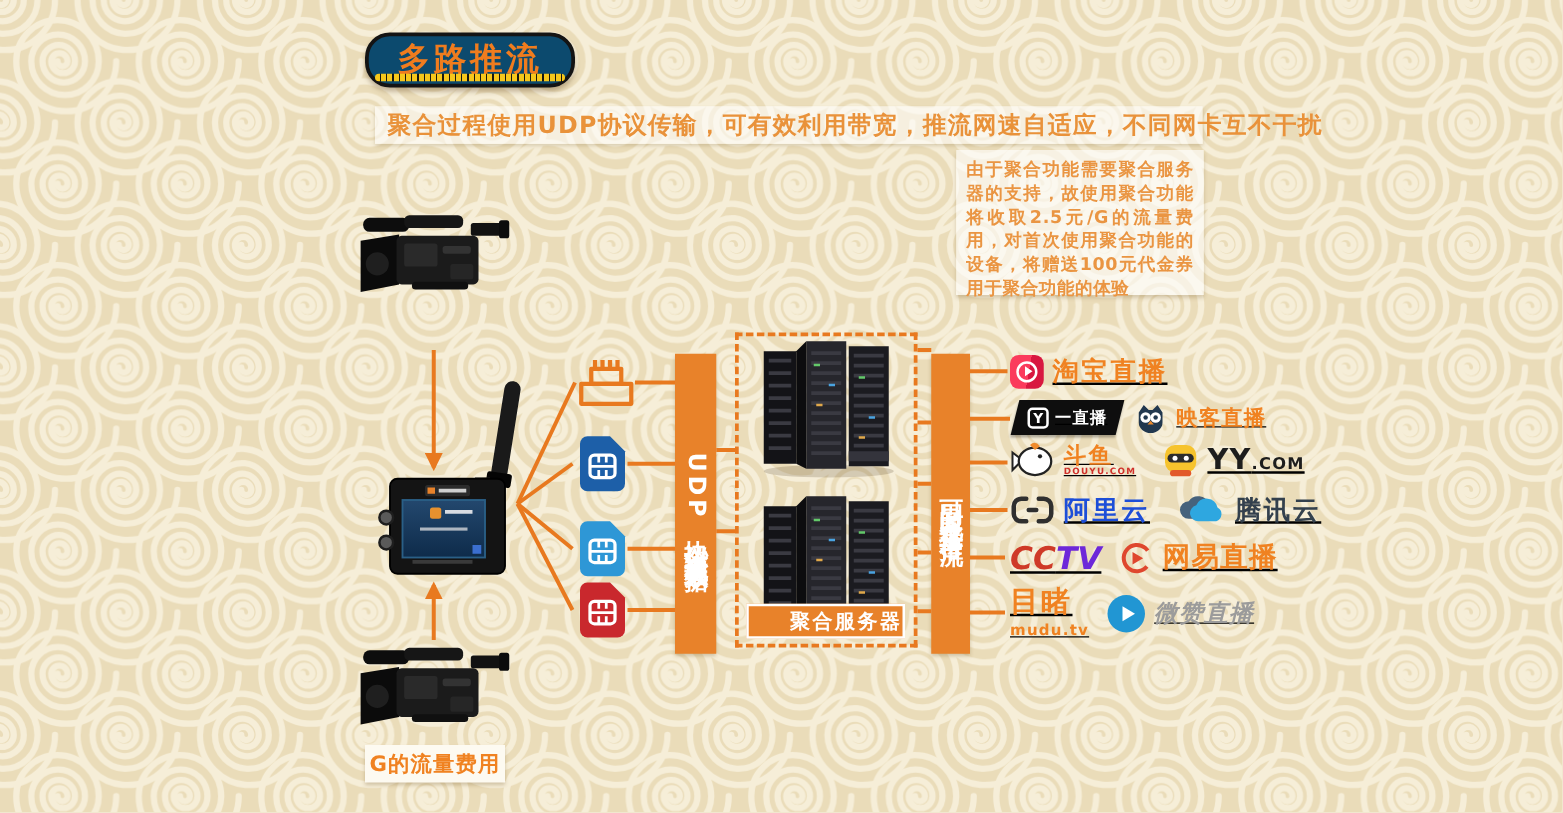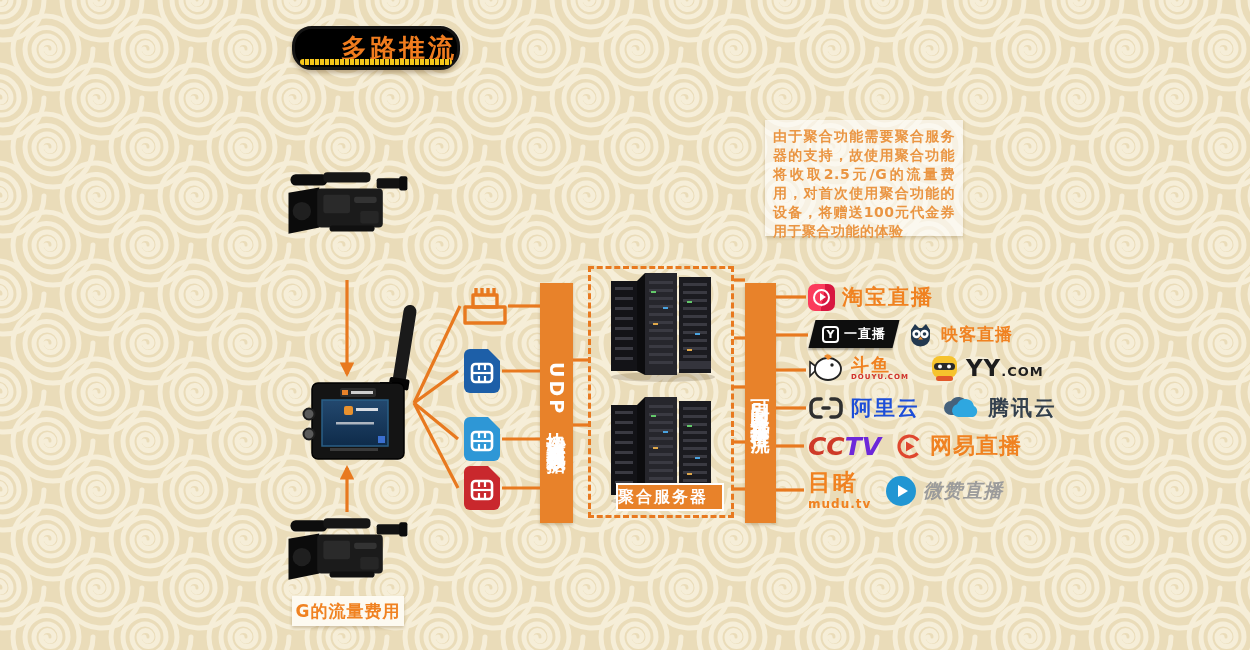--- a/index.html
+++ b/index.html
@@ -3,22 +3,22 @@
 <meta charset="utf-8">
 <style>
   html,body{margin:0;padding:0;}
   body{font-family:"DejaVu Sans","Liberation Sans",sans-serif;}
   .stage{position:relative;width:1250px;height:650px;overflow:hidden;background:#eadcb9;}
   .bgsvg{position:absolute;left:0;top:0;z-index:0;}
   .layer{position:absolute;left:0;top:0;width:1250px;height:650px;z-index:1;}
   .abs{position:absolute;}
 
   
-  .title-pill{left:292px;top:26px;width:162px;height:38px;background:#000000;border:3px solid #141414;
-    border-radius:20px;display:flex;align-items:center;justify-content:flex-end;
+  .title-pill{left:292px;top:26px;width:162px;height:38px;background:#0c4a6e;border:3px solid #141414;
+    border-radius:20px;display:flex;align-items:center;justify-content:center;
     box-shadow:0 3px 4px rgba(90,60,20,.35);}
   .title-pill .txt{color:#f07c1e;font-size:26px;font-weight:bold;letter-spacing:3px;line-height:1;}
   .title-pill .hatch{position:absolute;left:5px;right:5px;bottom:2px;height:6px;border-radius:4px;
     background:repeating-linear-gradient(90deg,#f6c71b 0 4px,#17170f 4px 5px);}
 
   
   .banner{left:300px;top:85px;width:662px;height:30px;background:rgba(255,255,255,.55);
     box-shadow:0 2px 3px rgba(120,90,40,.25);display:flex;align-items:center;padding-left:10px;box-sizing:border-box;}
   .banner .txt{color:#e9923a;font-size:19px;font-weight:bold;letter-spacing:1px;white-space:nowrap;}
   .note{left:765px;top:120px;width:198px;height:116px;background:rgba(255,255,255,.6);
@@ -32,25 +32,25 @@
   .lbl-sdi{left:292px;top:596px;width:112px;height:30px;}
 
   
   .vbar{background:#e8822a;color:#fff;font-weight:bold;writing-mode:vertical-rl;text-orientation:mixed;
     letter-spacing:3px;box-shadow:0 2px 3px rgba(120,90,40,.3);text-align:center;}
   .vbar-udp{left:540px;top:283px;width:33px;height:240px;font-size:19px;line-height:33px;}
   .vbar-push{left:745px;top:283px;width:31px;height:240px;font-size:19px;line-height:31px;}
 
   
   .server-box{left:588px;top:266px;width:146px;height:252px;border:3px dashed #e8791f;box-sizing:border-box;}
-  .server-label{position:absolute;left:25px;right:7px;bottom:4px;height:24px;background:#e8822a;border:2px solid #fff;
-    color:#fff;font-weight:bold;font-size:16px;display:flex;align-items:center;justify-content:flex-start;letter-spacing:2px;}
-
-  
-  .prow{position:absolute;display:flex;align-items:center;gap:7px;z-index:2;}
+  .server-label{position:absolute;left:6px;right:7px;bottom:4px;height:24px;background:#e8822a;border:2px solid #fff;
+    color:#fff;font-weight:bold;font-size:16px;display:flex;align-items:center;justify-content:flex-end;letter-spacing:2px;}
+
+  
+  .prow{position:absolute;display:flex;align-items:center;gap:7px;z-index:2;text-decoration:underline;}
   .p-orange{color:#f08221;font-weight:bold;}
   .p-dark{color:#33404d;font-weight:bold;}
   .taobao-icon{width:27px;height:27px;border-radius:7px;background:linear-gradient(100deg,#fb3b5c 55%,#d8173f 55%);
     display:flex;align-items:center;justify-content:center;}
   .taobao-ring{width:17px;height:17px;border:2px solid #fff;border-radius:50%;display:flex;align-items:center;justify-content:center;box-sizing:border-box;}
   .tri{width:0;height:0;border-style:solid;}
   .taobao-ring .tri{border-width:4px 0 4px 6px;border-color:transparent transparent transparent #fff;margin-left:2px;}
   .yzb-banner{width:84px;height:28px;background:#0e0e0e;transform:skewX(-14deg);display:flex;align-items:center;
     justify-content:center;gap:5px;box-shadow:0 2px 2px rgba(0,0,0,.3);}
   .yzb-inner{transform:skewX(14deg);display:flex;align-items:center;gap:5px;}
@@ -195,20 +195,23 @@
       <line x1="776" y1="446" x2="804" y2="446"></line>
       <line x1="776" y1="490" x2="804" y2="490"></line>
     </g>
   </svg>
 
   <div class="abs title-pill">
     <span class="txt">多路推流</span>
     <span class="hatch"></span>
   </div>
 
+  <div class="abs banner">
+    <span class="txt">聚合过程使用UDP协议传输，可有效利用带宽，推流网速自适应，不同网卡互不干扰</span>
+  </div>
 
   <div class="abs note">
     <div class="txt">由于聚合功能需要聚合服务器的支持，故使用聚合功能将收取2.5元/G的流量费用，对首次使用聚合功能的设备，将赠送100元代金券用于聚合功能的体验</div>
   </div>
 
   <svg class="abs" style="left:288px;top:166px;" width="124" height="82">
     <use href="#camcorder" width="124" height="82"></use>
   </svg>
 
   <svg class="abs" style="left:288px;top:512px;" width="124" height="82">

